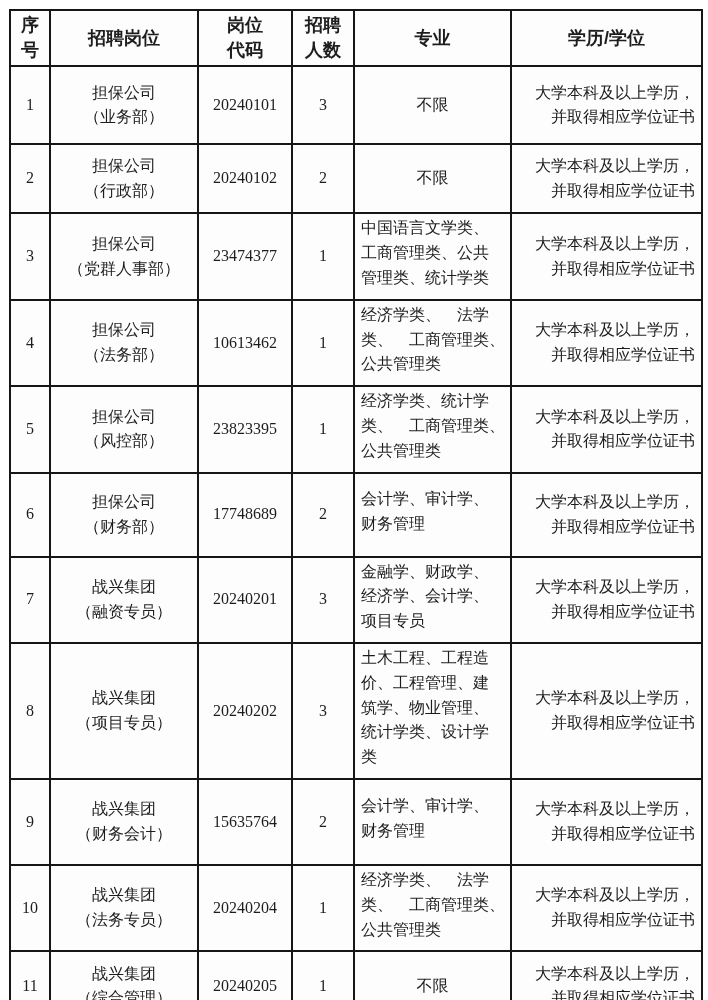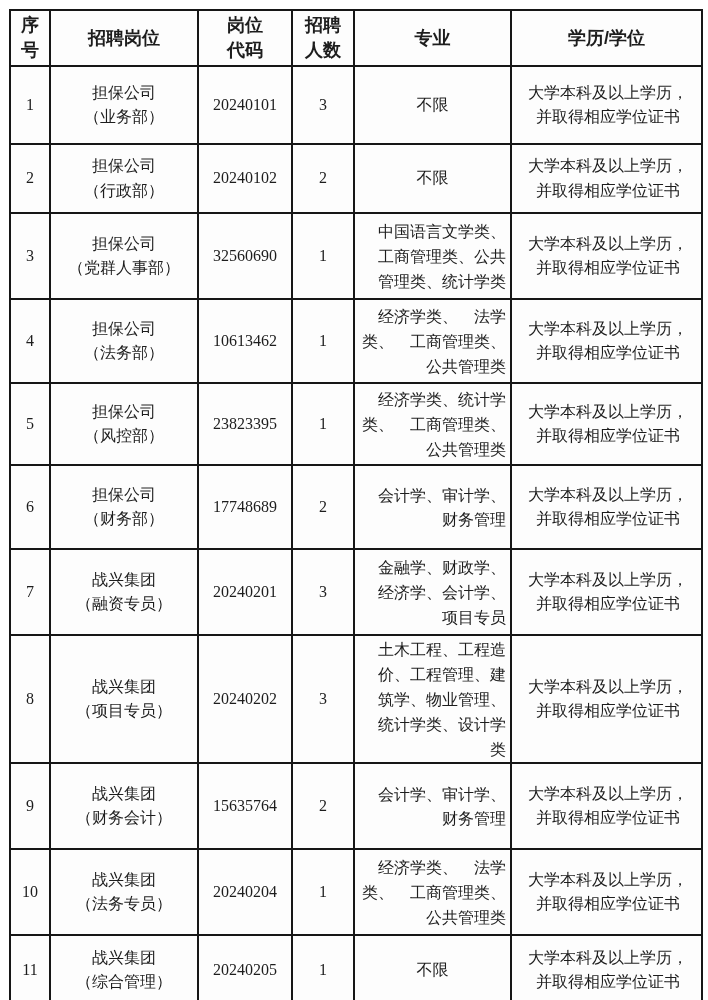--- a/index.html
+++ b/index.html
@@ -47,25 +47,25 @@
   tbody tr:nth-child(3){height:86px;}
   tbody tr:nth-child(4){height:84px;}
   tbody tr:nth-child(5){height:82px;}
   tbody tr:nth-child(6){height:84px;}
   tbody tr:nth-child(7){height:86px;}
   tbody tr:nth-child(8){height:124px;}
   tbody tr:nth-child(9){height:86px;}
   tbody tr:nth-child(10){height:86px;}
   tbody tr:nth-child(11){height:70px;}
   td.c-major.multiline{
+    text-align:left;
+    padding:2px 4px 8px 6px;
+  }
+  td.c-edu{
     text-align:right;
-    padding:2px 4px 0 6px;
-  }
-  td.c-edu{
-    text-align:center;
     padding:2px 6px 2px 9px;
     margin-left:36px;
   }
 </style>
 </head>
 <body>
 
 <div class="page">
   <table class="recruit">
     <colgroup>
@@ -107,21 +107,21 @@
     <td class="c-code">20240102</td>
     <td class="c-count">2</td>
     <td class="c-major">不限</td>
     <td class="c-edu">大学本科及以上学历，
 并取得相应学位证书</td>
   </tr>
         <tr>
     <td class="c-no">3</td>
     <td class="c-pos">担保公司
 （党群人事部）</td>
-    <td class="c-code">32560690</td>
+    <td class="c-code">23474377</td>
     <td class="c-count">1</td>
     <td class="c-major multiline">中国语言文学类、
 工商管理类、公共
 管理类、统计学类</td>
     <td class="c-edu">大学本科及以上学历，
 并取得相应学位证书</td>
   </tr>
         <tr>
     <td class="c-no">4</td>
     <td class="c-pos">担保公司

